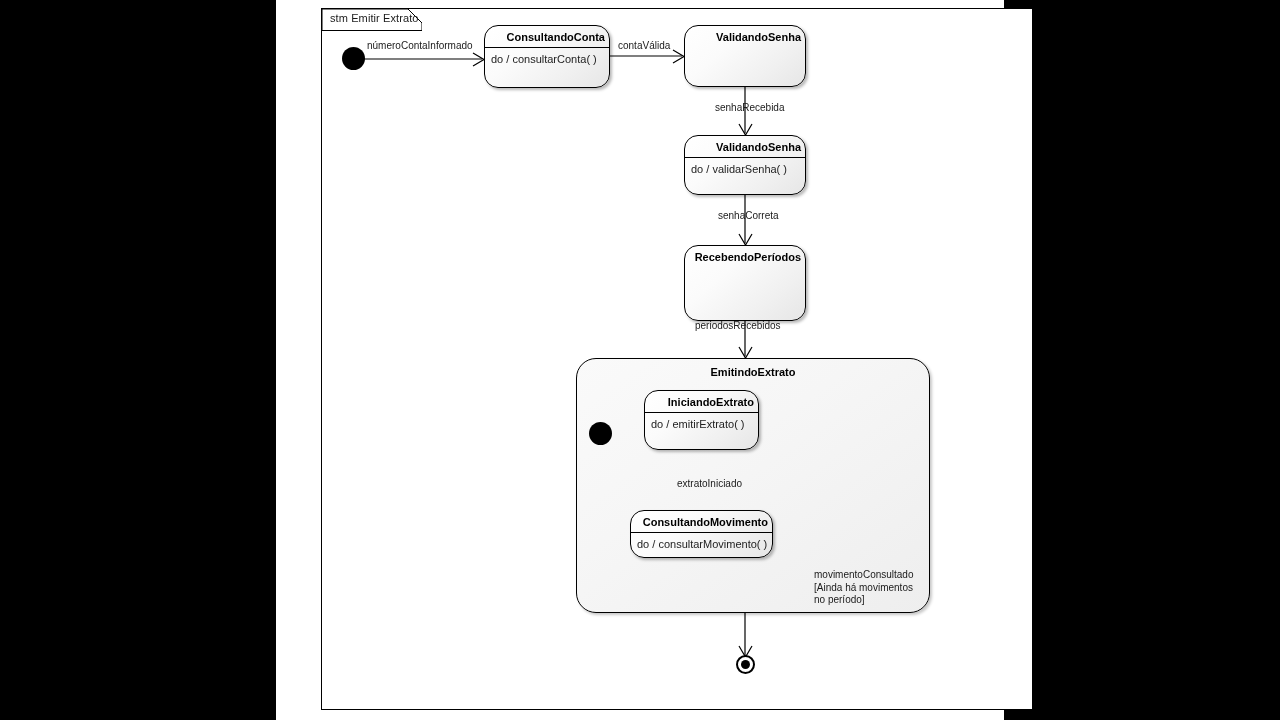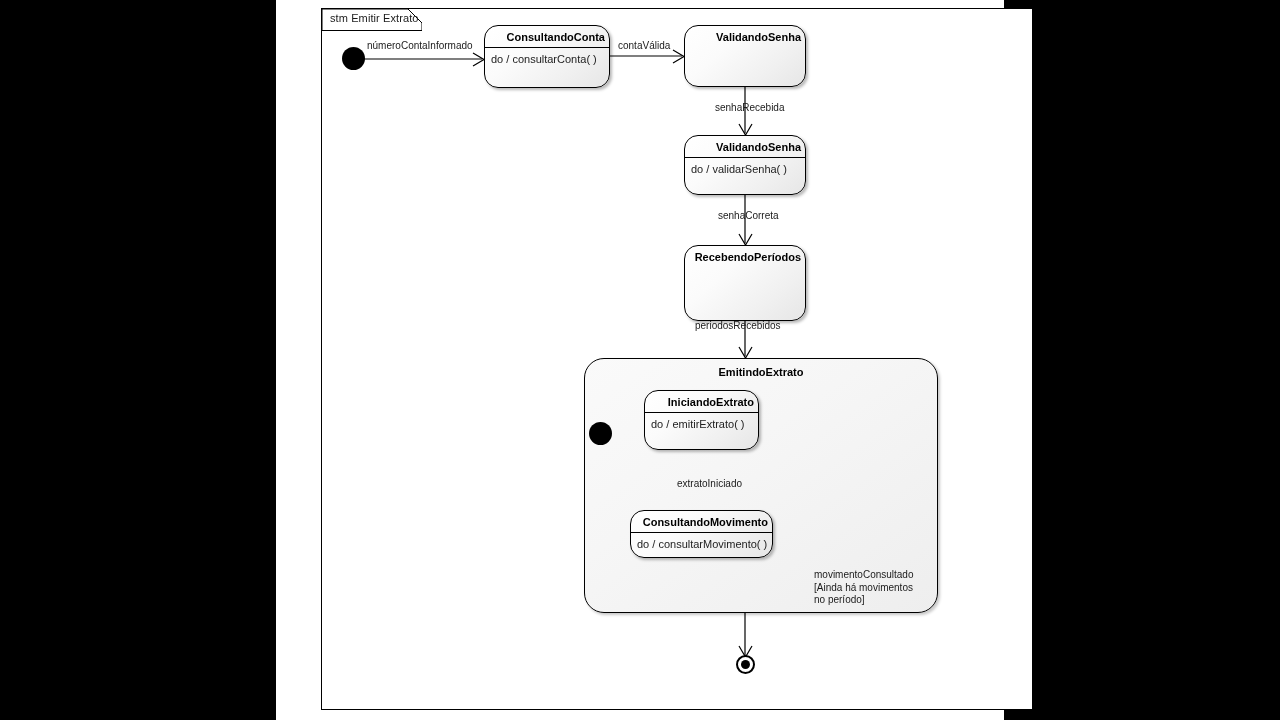--- a/index.html
+++ b/index.html
@@ -238,21 +238,21 @@
 
       <div class="state compart" style="left:408px; top:135px; width:122px; height:60px;">
         <div class="title">ValidandoSenha</div>
         <div class="body">do / validarSenha( )</div>
       </div>
 
       <div class="state" style="left:408px; top:245px; width:122px; height:76px;">
         <div class="title">RecebendoPeríodos</div>
       </div>
 
-      <div class="composite" style="left:308px; top:358px; width:354px; height:255px;">
+      <div class="composite" style="left:300px; top:358px; width:354px; height:255px;">
         <div class="title">EmitindoExtrato</div>
       </div>
 
       <div class="initial" style="left:313px; top:422px; width:23px; height:23px;"></div>
 
       <div class="state compart" style="left:368px; top:390px; width:115px; height:60px;">
         <div class="title">IniciandoExtrato</div>
         <div class="body">do / emitirExtrato( )</div>
       </div>
 

